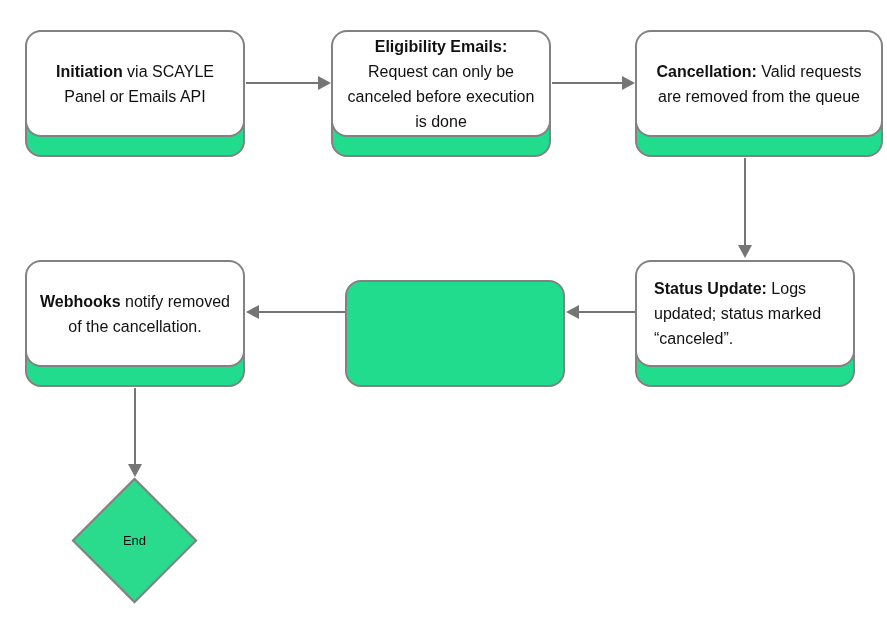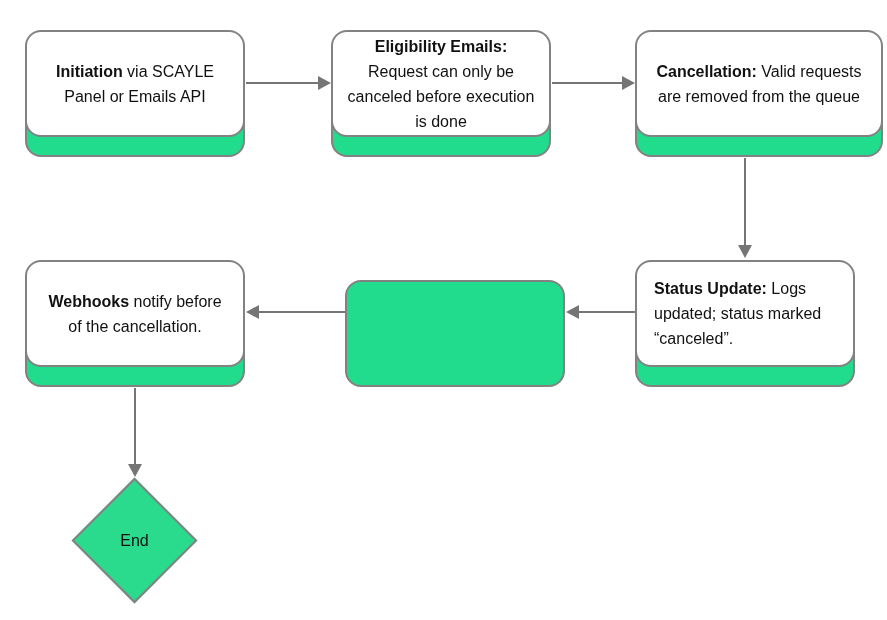--- a/index.html
+++ b/index.html
@@ -87,21 +87,21 @@
     border: 2px solid #828282;
     box-sizing: border-box;
     transform: rotate(45deg);
   }
   .diamond-label {
     position: absolute;
     inset: 0;
     display: flex;
     align-items: center;
     justify-content: center;
-    font-size: 16px;
+    font-size: 13px;
     color: #111111;
   }
 </style>
 </head>
 <body>
 
 <div class="canvas">
 
   
   <div class="node" style="left:25px; top:30px;">
@@ -133,21 +133,21 @@
     </div>
   </div>
 
   <div class="node" style="left:345px; top:260px;">
     <div class="back"></div>
   </div>
 
   <div class="node" style="left:25px; top:260px;">
     <div class="back"></div>
     <div class="front">
-      <p class="txt"><span class="b">Webhooks</span><span> notify before of the cancellation.</span></p>
+      <p class="txt"><span class="b">Webhooks</span><span> notify removed of the cancellation.</span></p>
     </div>
   </div>
 
   
   <div style="display:contents">
     <div class="h-line" style="left:246px; top:82px; width:74px;"></div>
     <div class="head-right" style="left:318px; top:76px;"></div>
   </div>
 
   <div style="display:contents">

